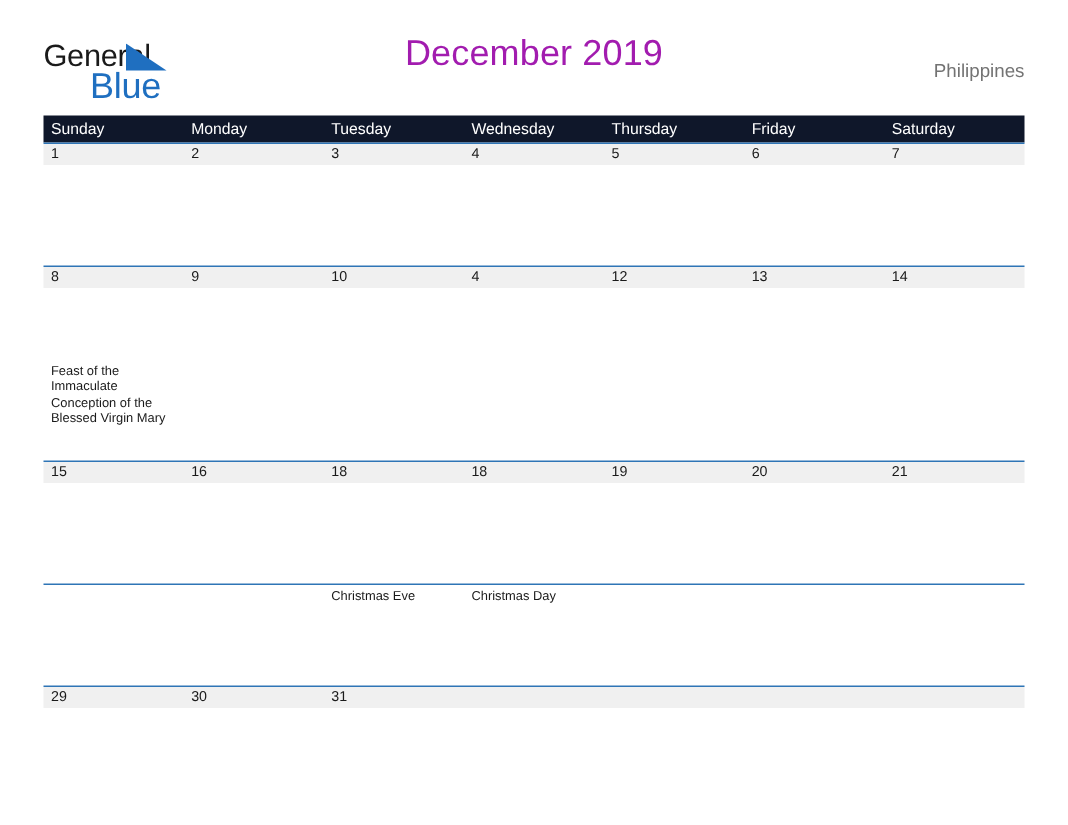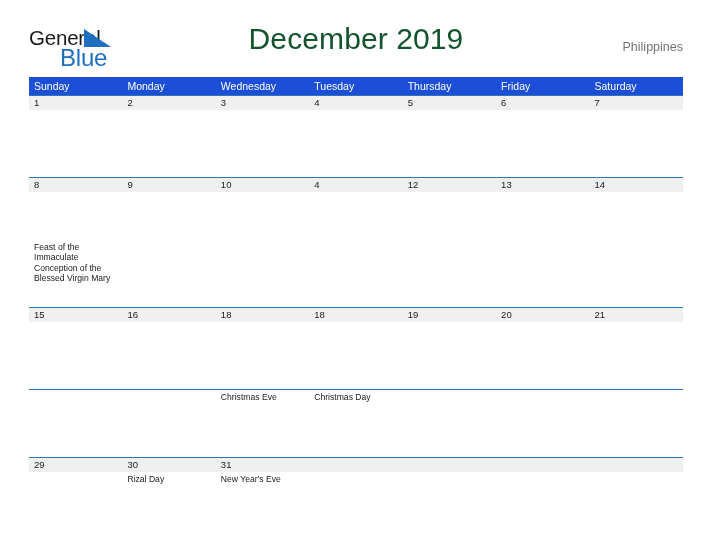--- a/index.html
+++ b/index.html
@@ -69,23 +69,23 @@
     font-weight: 400;
   }
 
   
   .cal-title {
     position: absolute;
     left: 0;
     top: 0px;
     width: 654px;
     text-align: center;
-    font-size: 30px;
+    font-size: 24px;
     font-weight: 400;
-    color: #14532d;
+    color: #a21caf;
     letter-spacing: 0.1px;
     font-family: "Liberation Sans", sans-serif;
   }
 
   
   .cal-country {
     position: absolute;
     right: 0px;
     top: 18px;
     font-size: 12.5px;
@@ -98,21 +98,21 @@
     position: absolute;
     left: 29px;
     top: 77px;
     width: 654px;
   }
 
   .dow-header {
     display: flex;
     width: 100%;
     height: 18px;
-    background: #1d4ed8;
+    background: #0f172a;
   }
   .dow-cell {
     width: 14.2857%;
     box-sizing: border-box;
     padding-left: 5px;
     color: #ffffff;
     font-size: 10.5px;
     line-height: 18px;
     font-family: "Liberation Sans", sans-serif;
     white-space: nowrap;
@@ -185,22 +185,22 @@
     <div class="cal-title">December 2019</div>
 
     <div class="cal-country">Philippines</div>
   </div>
 
   <div class="calendar">
 
     <div class="dow-header">
       <div class="dow-cell">Sunday</div>
       <div class="dow-cell">Monday</div>
+      <div class="dow-cell">Tuesday</div>
       <div class="dow-cell">Wednesday</div>
-      <div class="dow-cell">Tuesday</div>
       <div class="dow-cell">Thursday</div>
       <div class="dow-cell">Friday</div>
       <div class="dow-cell">Saturday</div>
     </div>
 
     <div class="week h1">
       <div class="week-dates">
         <div class="date-cell">1</div>
         <div class="date-cell">2</div>
         <div class="date-cell">3</div>
@@ -277,25 +277,16 @@
     <div class="week h5">
       <div class="week-dates">
         <div class="date-cell">29</div>
         <div class="date-cell">30</div>
         <div class="date-cell">31</div>
         <div class="date-cell"></div>
         <div class="date-cell"></div>
         <div class="date-cell"></div>
         <div class="date-cell"></div>
       </div>
-      <div class="week-events">
-        <div class="event-cell"></div>
-        <div class="event-cell">Rizal Day</div>
-        <div class="event-cell">New Year's Eve</div>
-        <div class="event-cell"></div>
-        <div class="event-cell"></div>
-        <div class="event-cell"></div>
-        <div class="event-cell"></div>
-      </div>
     </div>
 
   </div>
 </div>
 
 </body></html>

